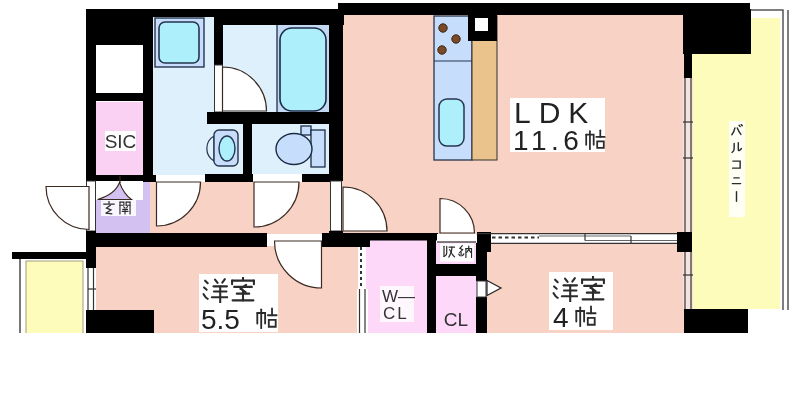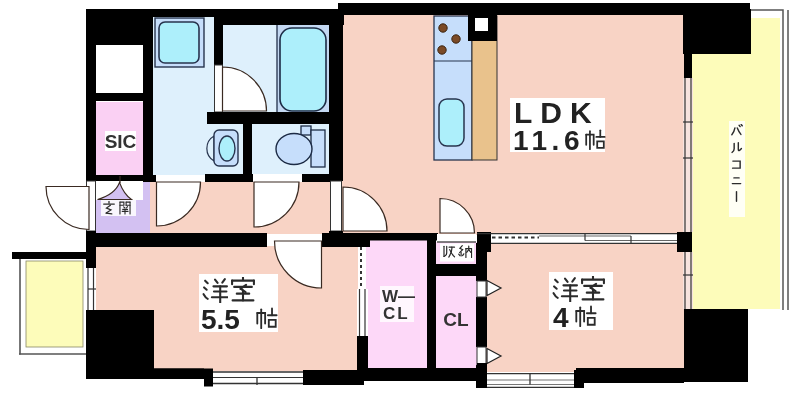--- a/index.html
+++ b/index.html
@@ -1,16 +1,16 @@
 <!DOCTYPE html>
 <html><head>
 <meta charset="utf-8">
 <style>
 html,body{margin:0;padding:0;background:#ffffff;}
-#plan{position:relative;width:800px;height:400px;font-family:"Liberation Sans",sans-serif;font-weight:bold;}
+#plan{position:relative;width:800px;height:333px;font-family:"Liberation Sans",sans-serif;}
 </style>
 </head>
 <body>
 <div id="plan">
 <svg width="800" height="400" viewBox="0 0 800 400" xmlns="http://www.w3.org/2000/svg">
 <defs>
 <symbol id="g-yo" viewBox="0 0 100 100">
 <g fill="none" stroke="#2b2b2b" stroke-width="8" stroke-linecap="round">
 <path d="M12,14 l10,10"></path>
             <path d="M8,40 l10,9"></path>

